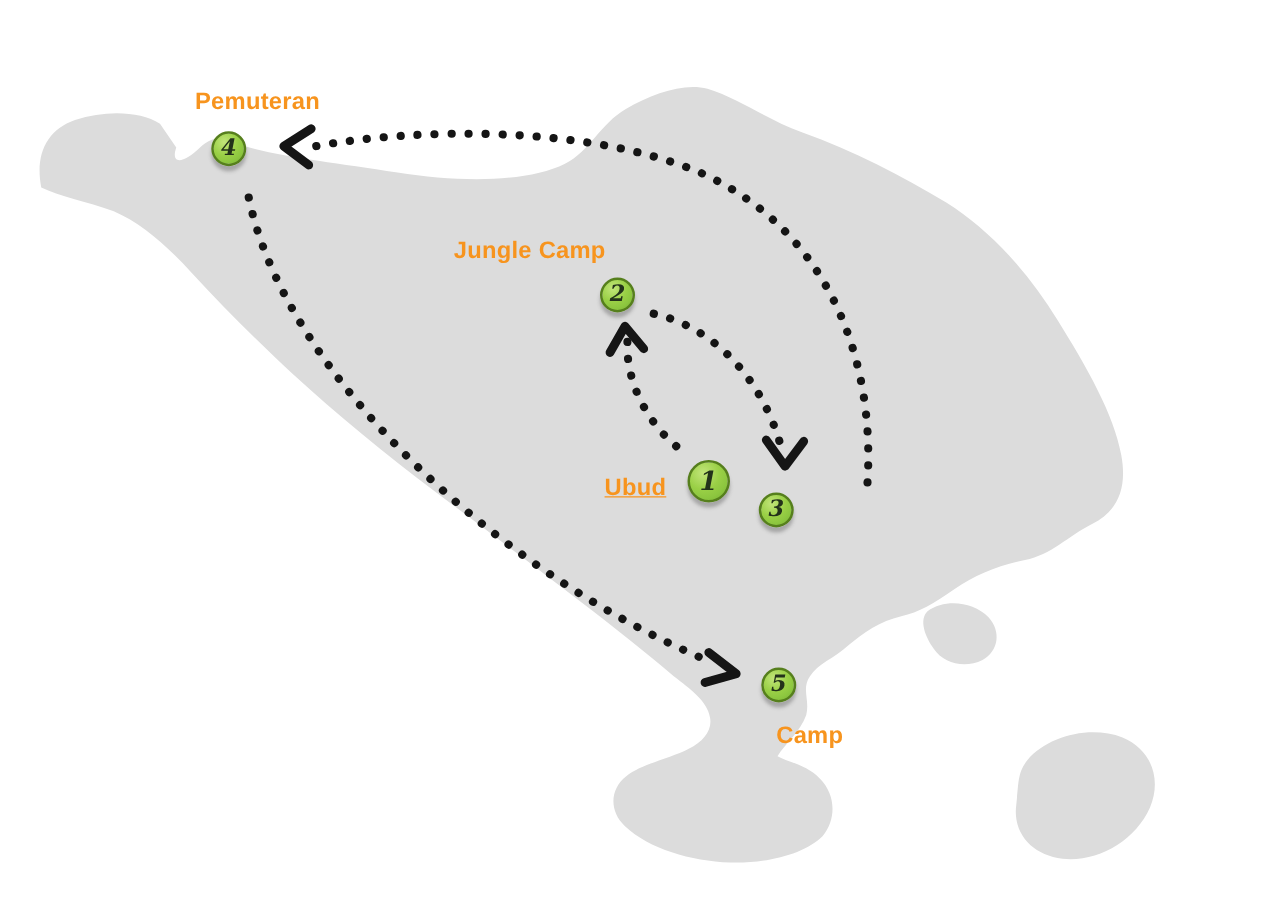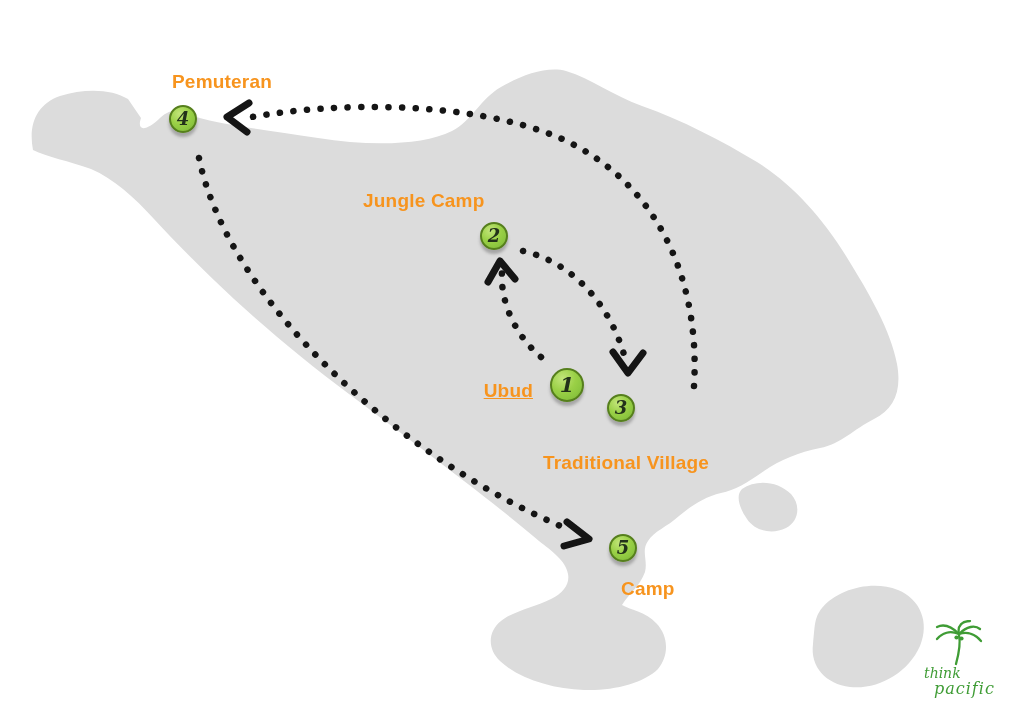--- a/index.html
+++ b/index.html
@@ -23,21 +23,21 @@
             font-family:"DejaVu Serif", serif; font-style:italic; color:#23321a; }
   .marker .marker-num { transform:translateY(-1px); font-weight:bold; }
   .m1 { left:550px; top:368px; width:34px; height:34px; font-size:21px; }
   .m2 { left:480px; top:222px; width:28px; height:28px; font-size:18px; }
   .m3 { left:607px; top:394px; width:28px; height:28px; font-size:18px; }
   .m4 { left:169px; top:105px; width:28px; height:28px; font-size:18px; }
   .m5 { left:609px; top:534px; width:28px; height:28px; font-size:18px; }
 
   .loc-label { position:absolute; color:#f7941e; font-weight:bold; font-size:19px;
                letter-spacing:0.2px; white-space:nowrap; }
-  .lbl-pemuteran { left:172px; top:71px; }
+  .lbl-pemuteran { left:156px; top:71px; }
   .lbl-jungle    { left:363px; top:190px; }
   .lbl-ubud      { left:438px; top:380px; width:95px; text-align:right;text-decoration:underline; }
   .lbl-trad      { left:543px; top:452px; }
   .lbl-sanur     { left:621px; top:578px; }
 
   .logo { position:absolute; right:22px; bottom:26px; width:86px; color:#3f9c35; }
   .logo svg { display:block; margin:0 auto 0 18px; }
   .logo-text1 { font-family:"DejaVu Serif", serif; font-style:italic; font-size:14px;
                 line-height:1.05; margin-left:8px; color:#3f9c35; }
   .logo-text2 { font-family:"DejaVu Serif", serif; font-style:italic; font-size:16px;
@@ -131,35 +131,16 @@
   <div class="marker m4">
     <span class="marker-num">4</span>
   </div>
   <div class="marker m5">
     <span class="marker-num">5</span>
   </div>
 
   <div class="loc-label lbl-pemuteran">Pemuteran</div>
   <div class="loc-label lbl-jungle">Jungle Camp</div>
   <div class="loc-label lbl-ubud">Ubud</div>
-  <div class="loc-label lbl-trad">Traditional Village</div>
   <div class="loc-label lbl-sanur">Camp</div>
 
-  <div class="logo">
-    <svg width="50" height="46" viewBox="0 0 50 46" aria-hidden="true">
-      <g fill="none" stroke="#3f9c35" stroke-width="2.3" stroke-linecap="round">
-        <path d="M25,14 C16,10 8,13 3,19"></path>
-        <path d="M25,14 C17,6 9,4 3,7"></path>
-        <path d="M25,14 C23,5 29,1 36,1"></path>
-        <path d="M25,14 C33,6 41,5 46,9"></path>
-        <path d="M25,14 C34,11 42,15 47,21"></path>
-        <path d="M25,15 C27,24 25,33 22,44"></path>
-      </g>
-      <g fill="#3f9c35" stroke="none">
-        <circle cx="22.5" cy="17.5" r="2.1"></circle>
-        <circle cx="27.5" cy="18.5" r="2.1"></circle>
-      </g>
-    </svg>
-    <div class="logo-text1">think</div>
-    <div class="logo-text2">pacific</div>
-  </div>
 
 </div>
 
 </body></html>

